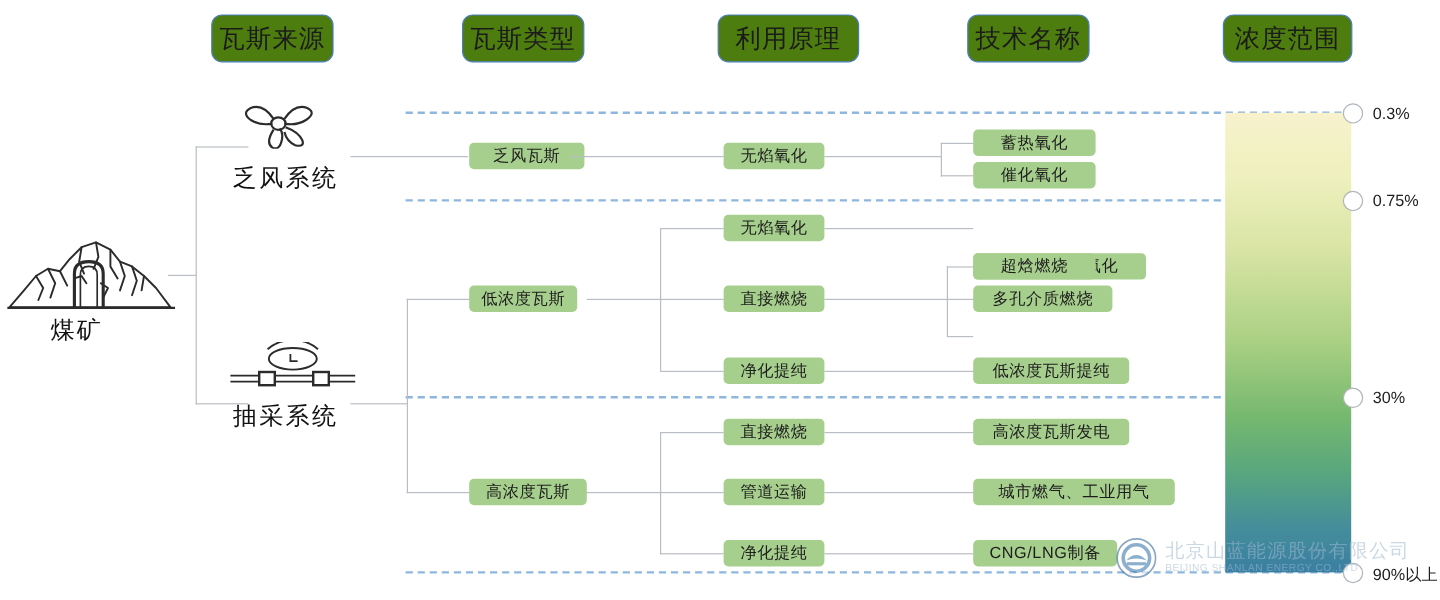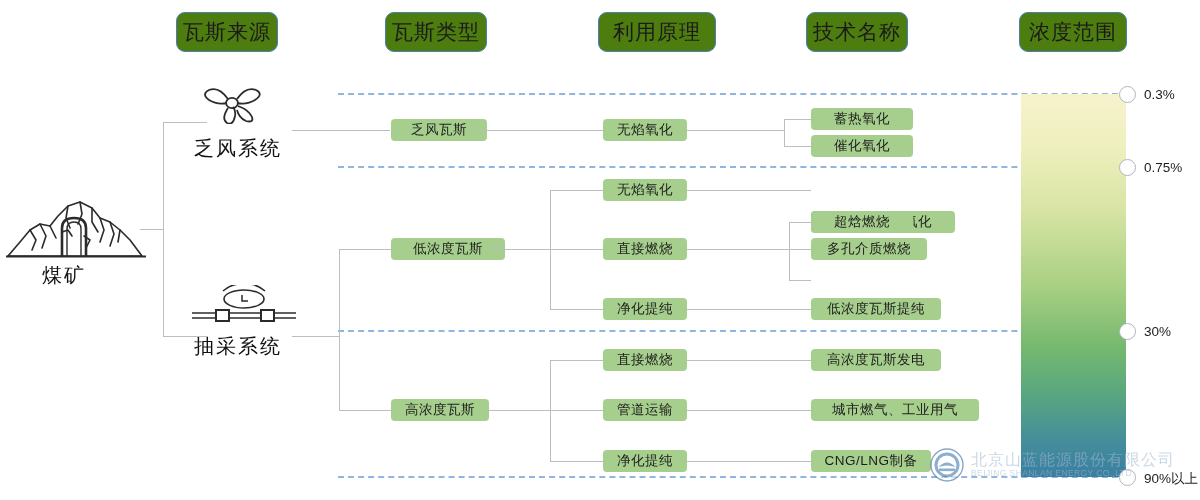--- a/index.html
+++ b/index.html
@@ -163,21 +163,21 @@
   <div class="ln lnh" style="left:292px;top:130px;width:98px;"></div>
 
   <div class="ln lnh" style="left:292px;top:336px;width:48px;"></div>
   <div class="ln lnv" style="left:339px;top:249px;height:162px;"></div>
   <div class="ln lnh" style="left:339px;top:249px;width:52px;"></div>
   <div class="ln lnh" style="left:339px;top:410px;width:52px;"></div>
 
   <div class="gbox" style="left:391px;top:119px;width:96px;">
     <span>乏风瓦斯</span>
     </div>
-  <div class="gbox" style="left:391px;top:238px;width:114px;">
+  <div class="gbox" style="left:391px;top:238px;width:90px;">
     <span>低浓度瓦斯</span>
     </div>
   <div class="gbox" style="left:391px;top:399px;width:98px;">
     <span>高浓度瓦斯</span>
     </div>
 
   <div class="ln lnh" style="left:475px;top:130px;width:128px;"></div>
 
   <div class="ln lnh" style="left:489px;top:249px;width:62px;"></div>
   <div class="ln lnv" style="left:550px;top:190px;height:119px;"></div>

